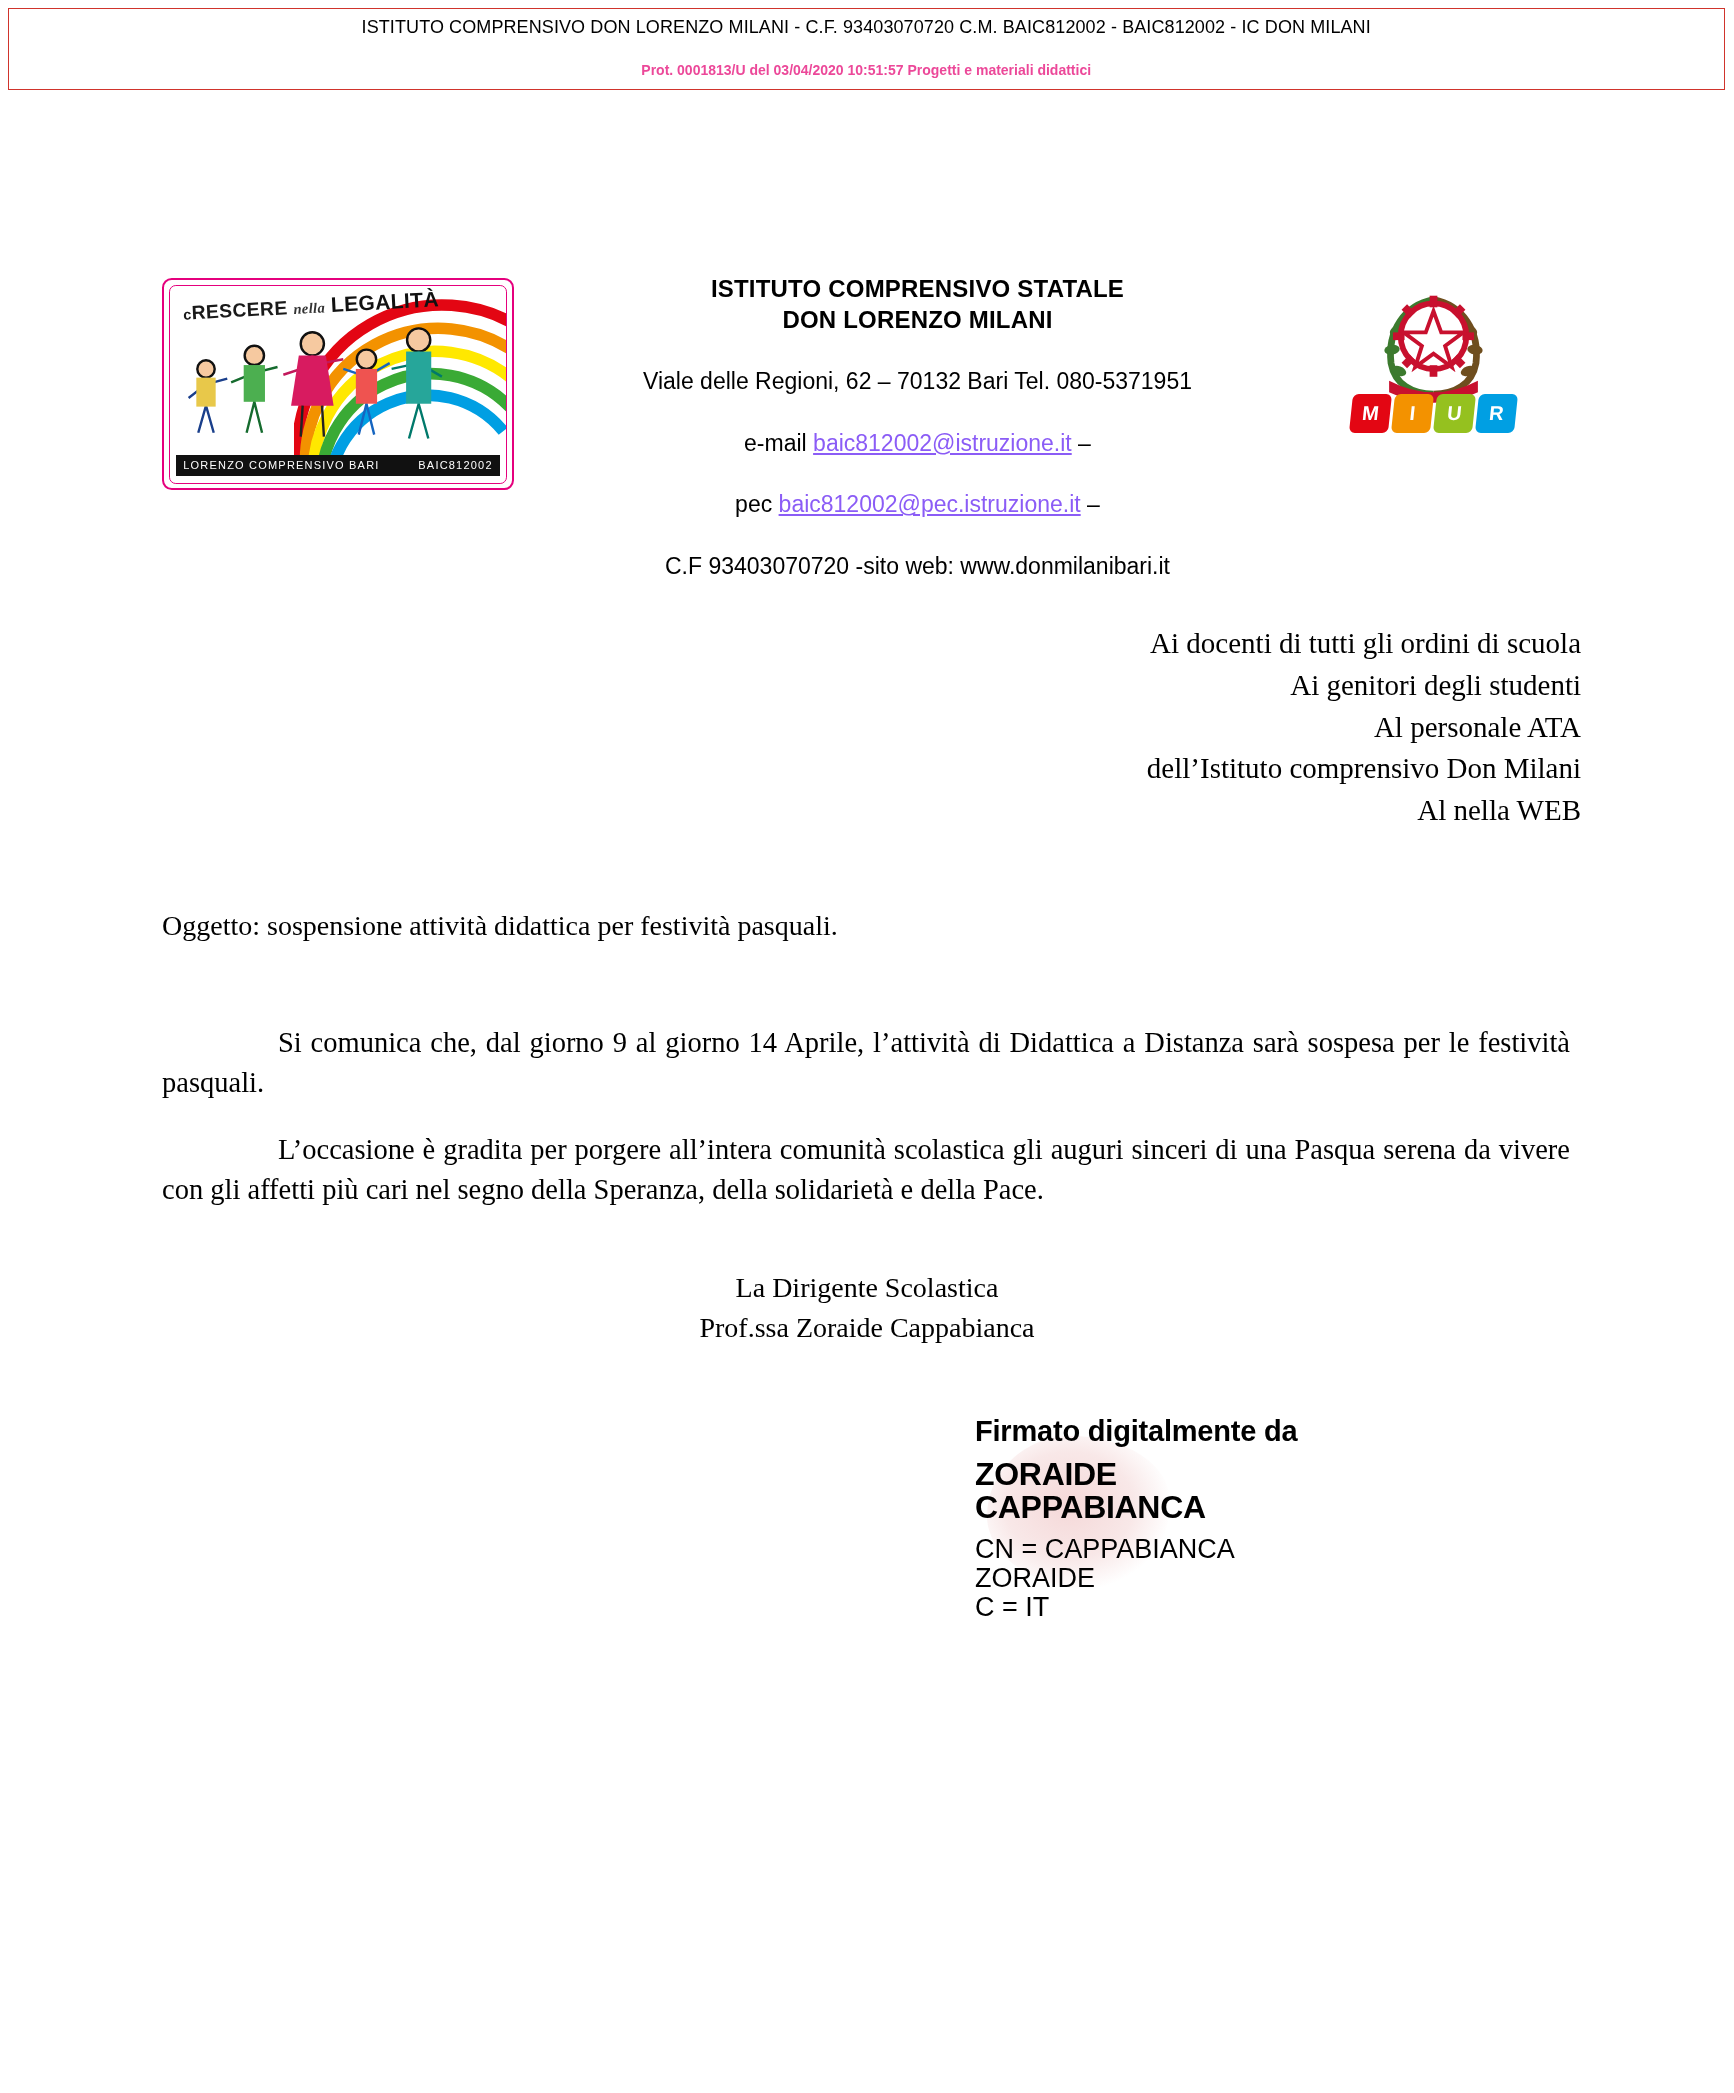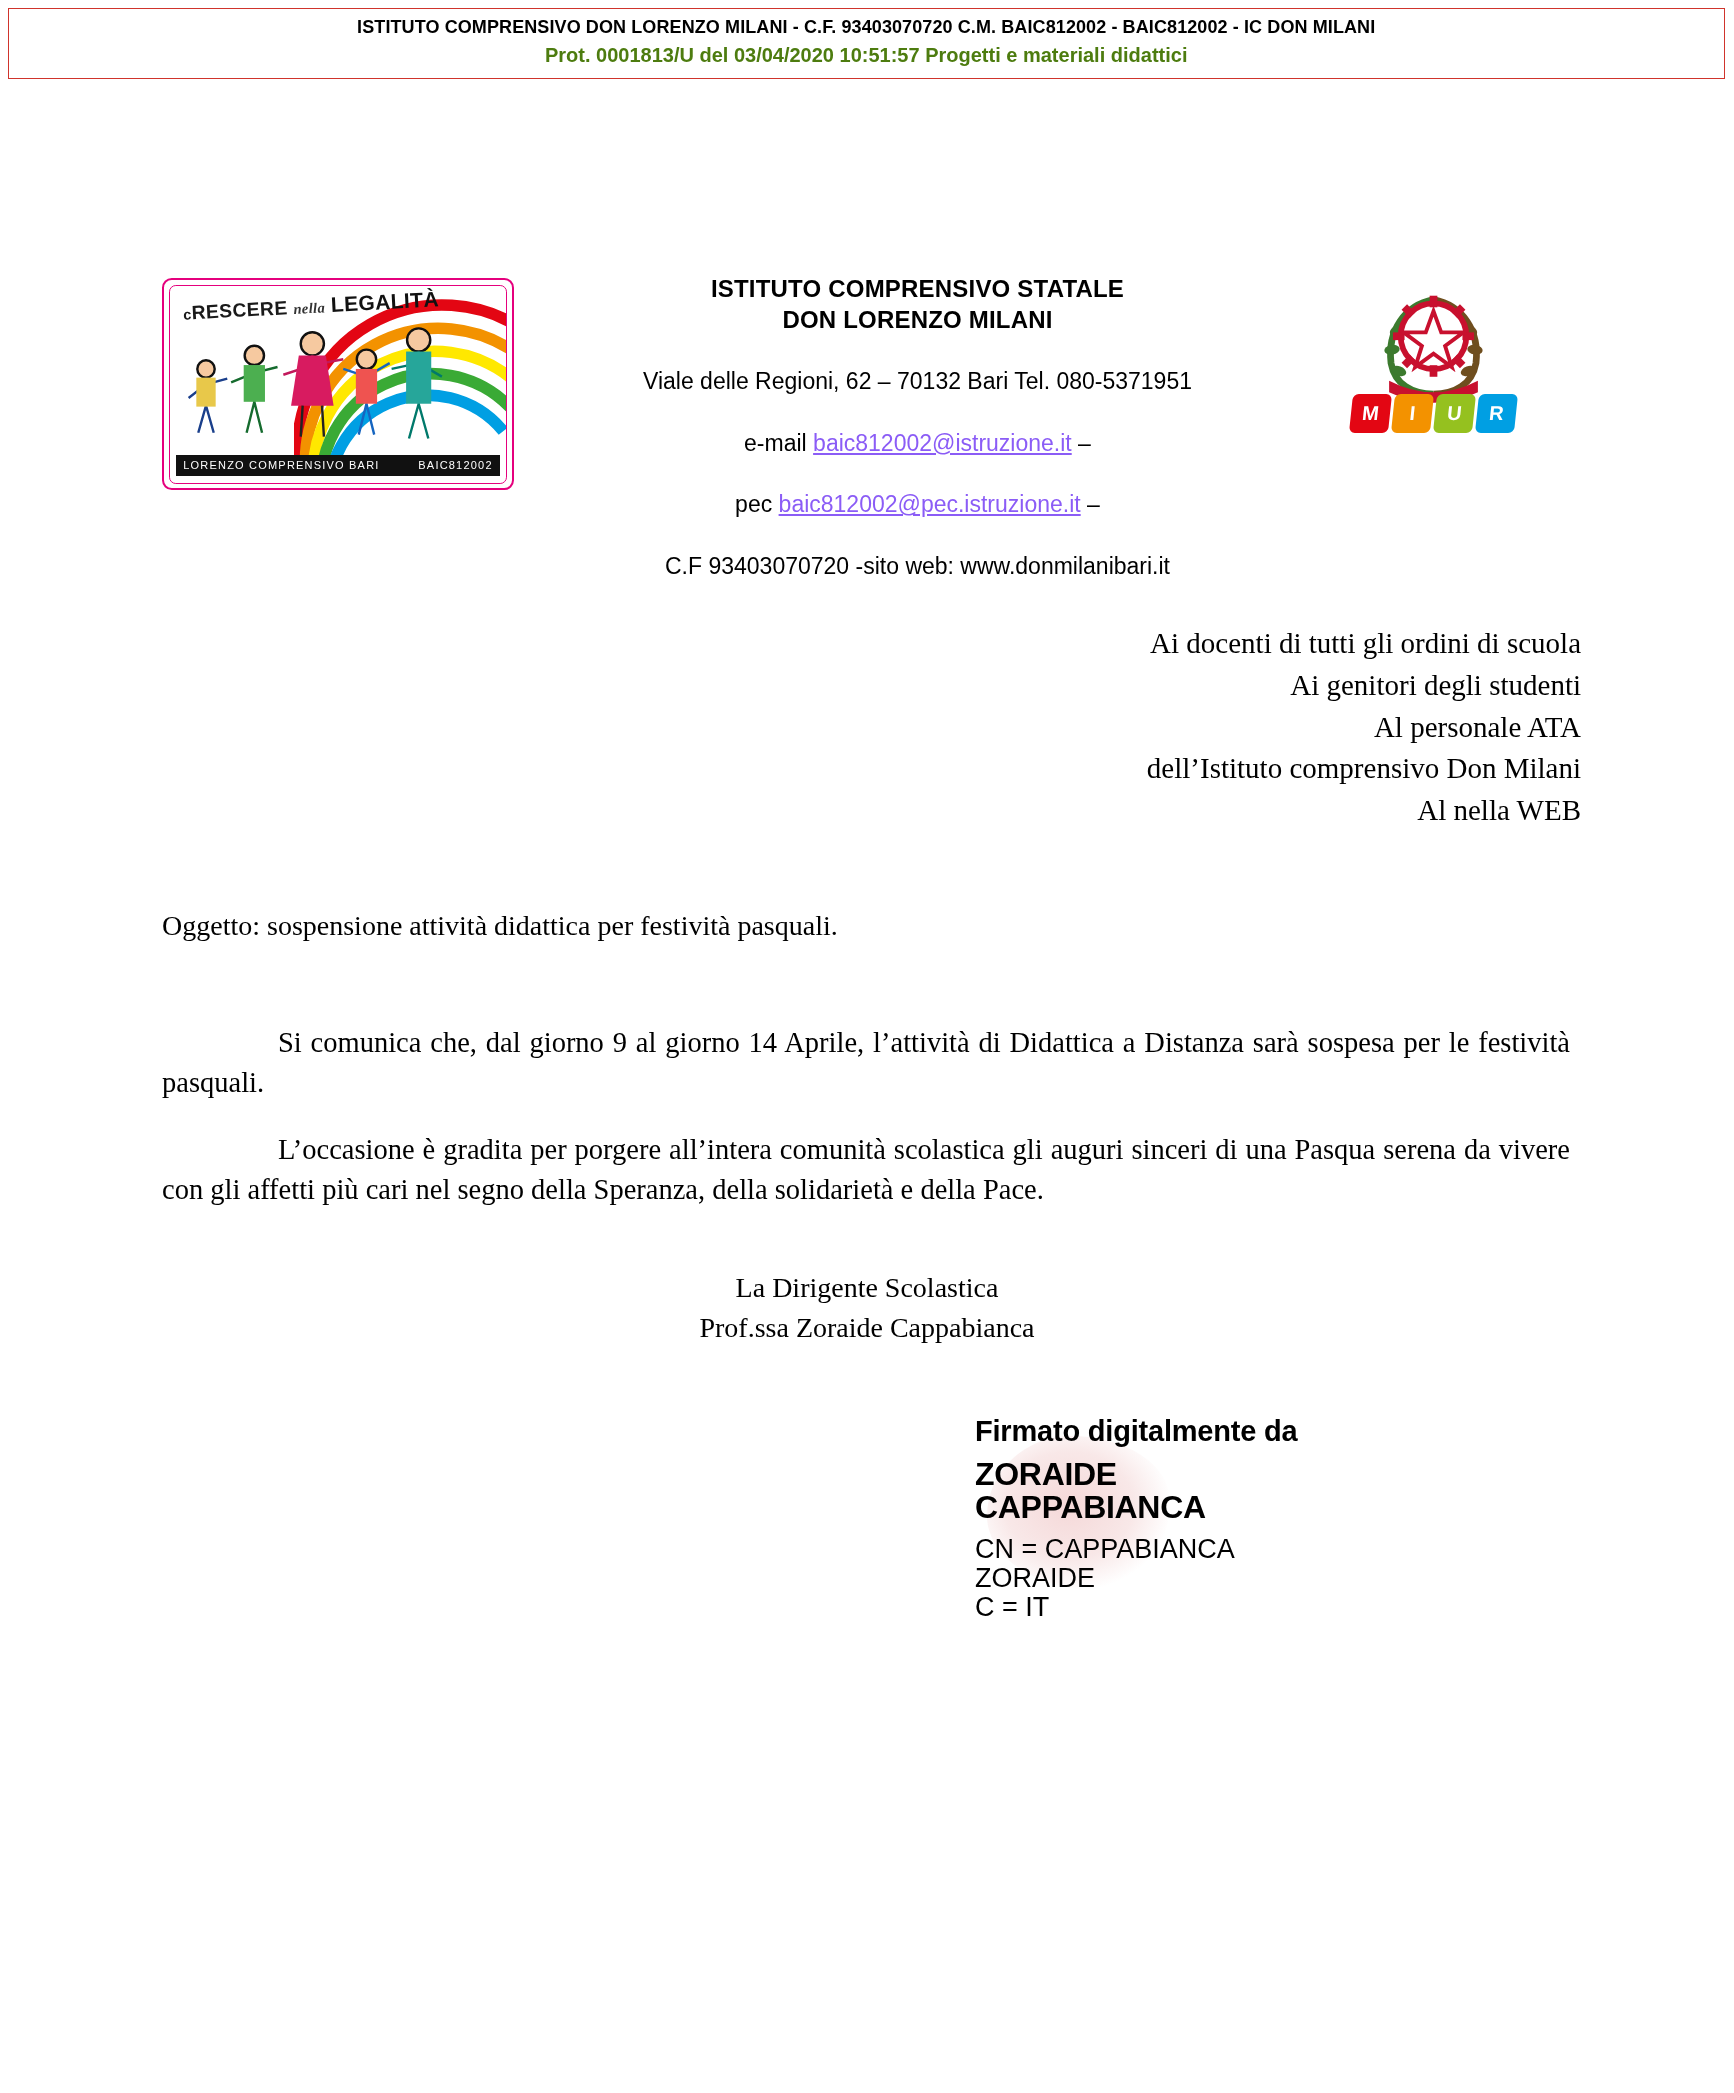--- a/index.html
+++ b/index.html
@@ -25,27 +25,26 @@
     box-sizing: border-box;
     padding: 7.7px 0 9.7px 0;
     text-align: center;
     font-family: "Liberation Sans", sans-serif;
   }
   .protocol-line1 {
     font-size: 18px;
     letter-spacing: 0.1px;
     color: #000;
     line-height: 1.25;
-    font-weight: bold;
   }
   .protocol-line2 {
-    font-size: 20px;
-    font-weight: bold;
-    color: #4d7c0f;
-    margin-top: 4px;
+    font-size: 14px;
+    font-weight: bold;
+    color: #ec4899;
+    margin-top: 23px;
     line-height: 1.25;
   }
 
   
   .letterhead {
     position: absolute;
     left: 0;
     top: 261px;
     width: 1734px;
     height: 251px;

